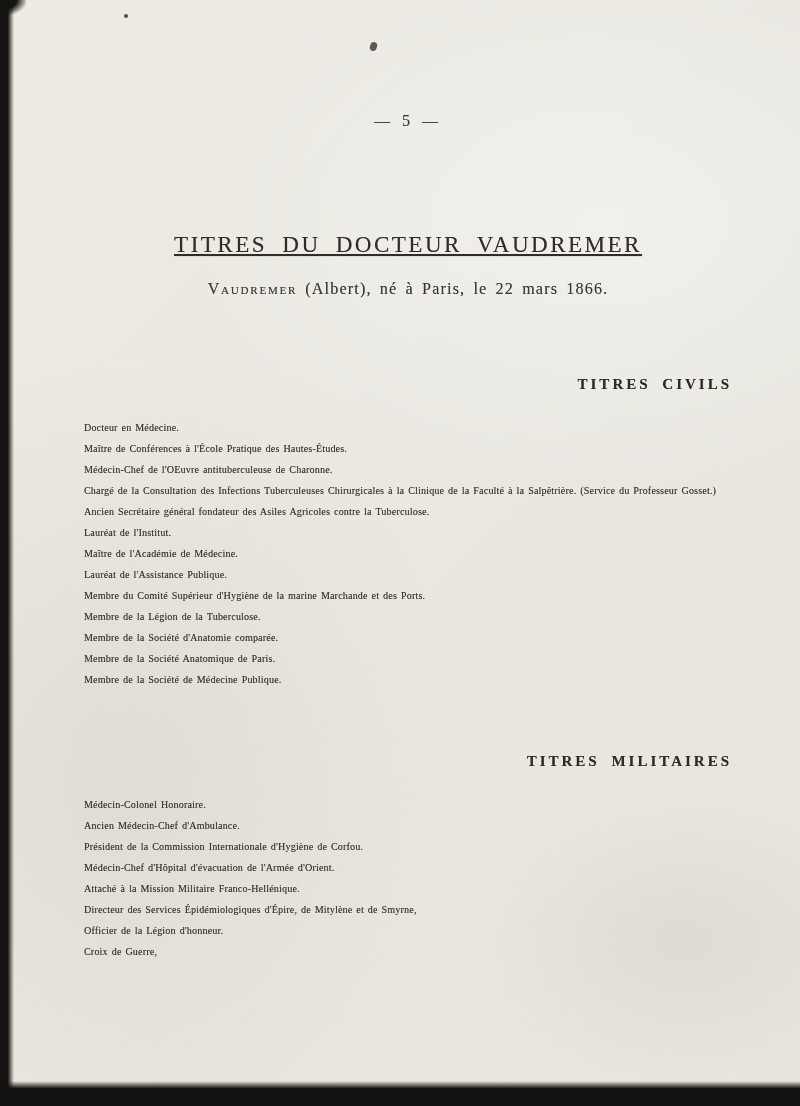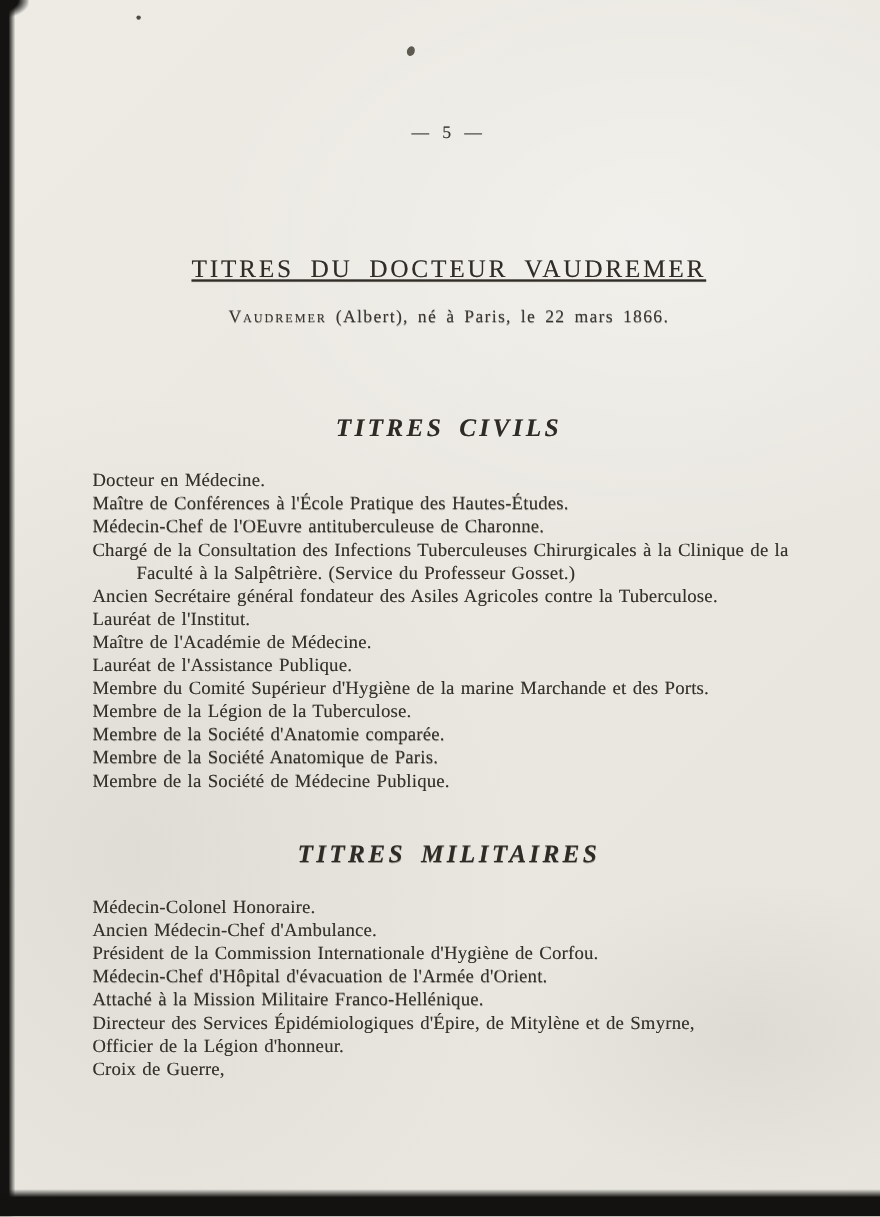--- a/index.html
+++ b/index.html
@@ -90,35 +90,34 @@
     letter-spacing: 1.2px;
     word-spacing: 3px;
     color: #3a3731;
   }
   .doc-subtitle .sc {
     font-variant: small-caps;
     letter-spacing: 1.8px;
   }
   .section-heading {
     margin: 0;
-    text-align: center;
-    font-size: 23px;
+    text-align: right;
+    font-size: 15px;
     font-weight: bold;
     letter-spacing: 3px;
     word-spacing: 5px;
     color: #2e2b26;
-    font-style: italic;
   }
   .section-civils .section-heading { margin-top: 78px; }
-  .section-militaires .section-heading { margin-top: 44px; }
+  .section-militaires .section-heading { margin-top: 63px; }
   .title-list {
     margin: 24px 0 0 0;
     padding: 0;
     list-style: none;
-    font-size: 17px;
+    font-size: 10px;
     line-height: 21px;
     letter-spacing: 0.2px;
     word-spacing: 1.2px;
     color: #343129;
   }
   .title-list .title-item {
     padding-left: 40px;
     text-indent: -40px;
   }
 </style>

